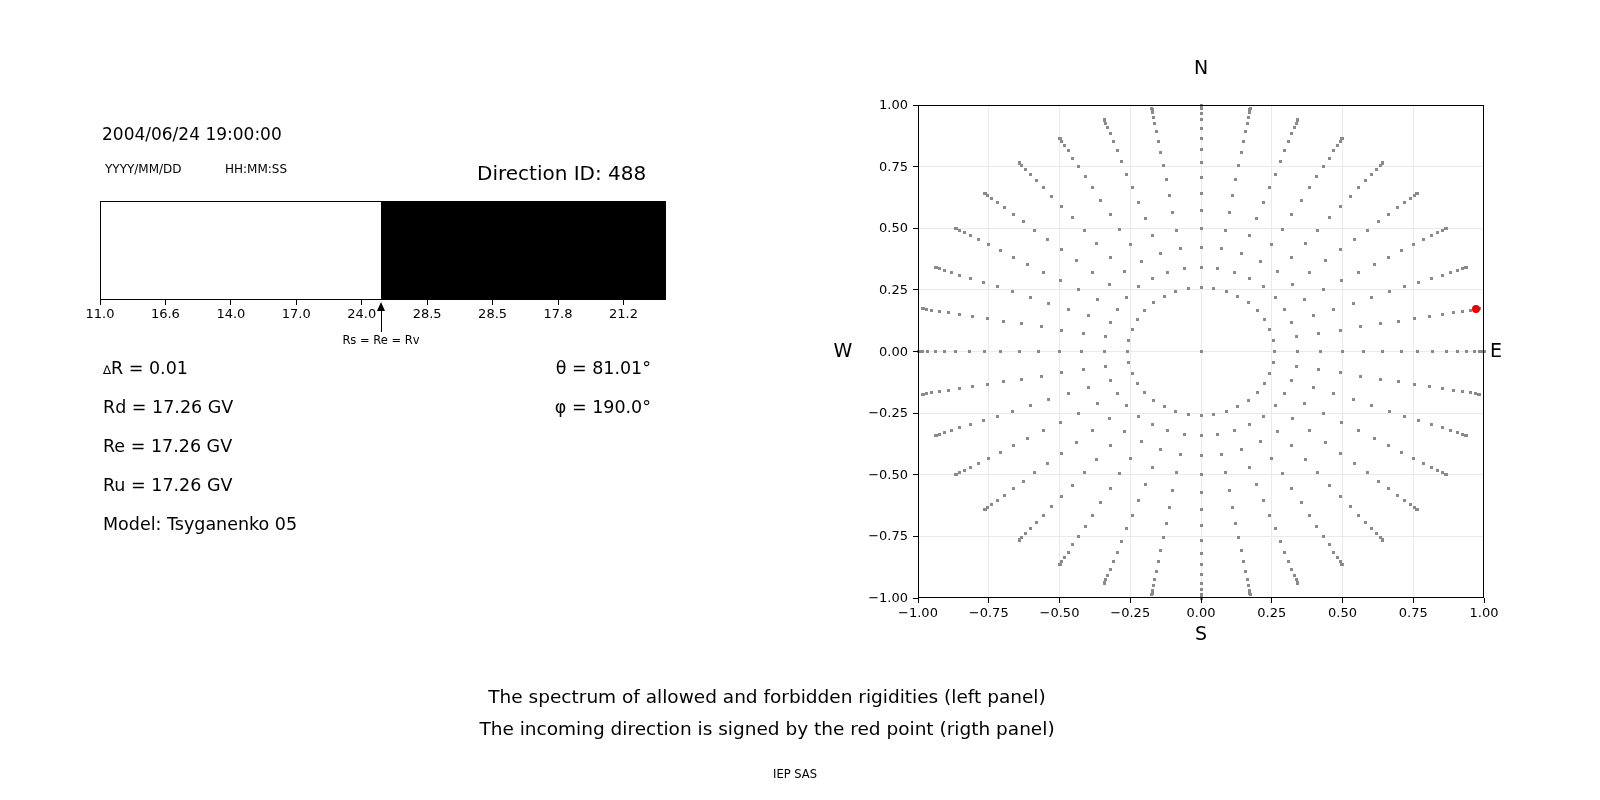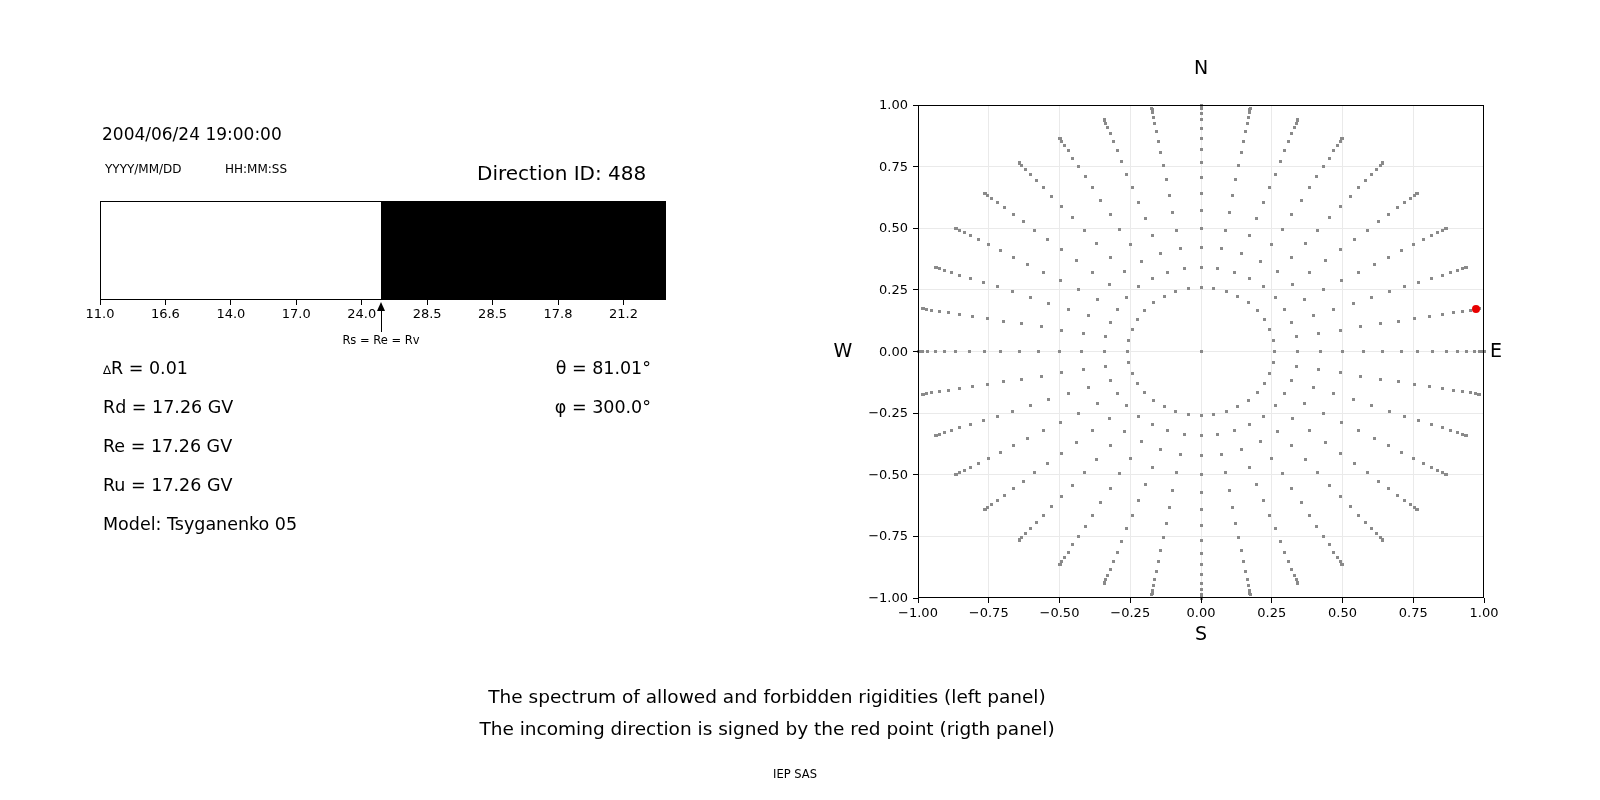--- a/index.html
+++ b/index.html
@@ -68,21 +68,21 @@
       <div class="arrow-stem" style="left: 380.614px; top: 309px; width: 1.5px; height: 23px;"></div>
     </div>
   <div class="t f115 cx" style="left:381px;top:334px;">Rs = Re = Rv</div>
 
   <div class="t f175" style="left:103px;top:358px;"><span class="delta-sm">∆</span><span>R = 0.01</span></div>
   <div class="t f175" style="left:103px;top:397px;">Rd = 17.26 GV</div>
   <div class="t f175" style="left:103px;top:436px;">Re = 17.26 GV</div>
   <div class="t f175" style="left:103px;top:475px;">Ru = 17.26 GV</div>
   <div class="t f175" style="left:103px;top:514px;">Model: Tsyganenko 05</div>
   <div class="t f175 right-col" style="left:450px;top:358px;">θ = 81.01°</div>
-  <div class="t f175 right-col" style="left:450px;top:397px;">φ = 300.0°</div>
+  <div class="t f175 right-col" style="left:450px;top:397px;">φ = 190.0°</div>
 
   <div id="direction-layer">
       <div class="gridline" style="left: 988.25px; top: 105px; width: 1px; height: 493px; background: rgb(234, 234, 234);"></div>
       <div class="gridline" style="left: 1059px; top: 105px; width: 1px; height: 493px; background: rgb(234, 234, 234);"></div>
       <div class="gridline" style="left: 1129.75px; top: 105px; width: 1px; height: 493px; background: rgb(234, 234, 234);"></div>
       <div class="gridline" style="left: 1200.5px; top: 105px; width: 1px; height: 493px; background: rgb(234, 234, 234);"></div>
       <div class="gridline" style="left: 1271.25px; top: 105px; width: 1px; height: 493px; background: rgb(234, 234, 234);"></div>
       <div class="gridline" style="left: 1342px; top: 105px; width: 1px; height: 493px; background: rgb(234, 234, 234);"></div>
       <div class="gridline" style="left: 1412.75px; top: 105px; width: 1px; height: 493px; background: rgb(234, 234, 234);"></div>
       <div class="gridline" style="left: 918px; top: 166.125px; width: 566px; height: 1px; background: rgb(234, 234, 234);"></div>

